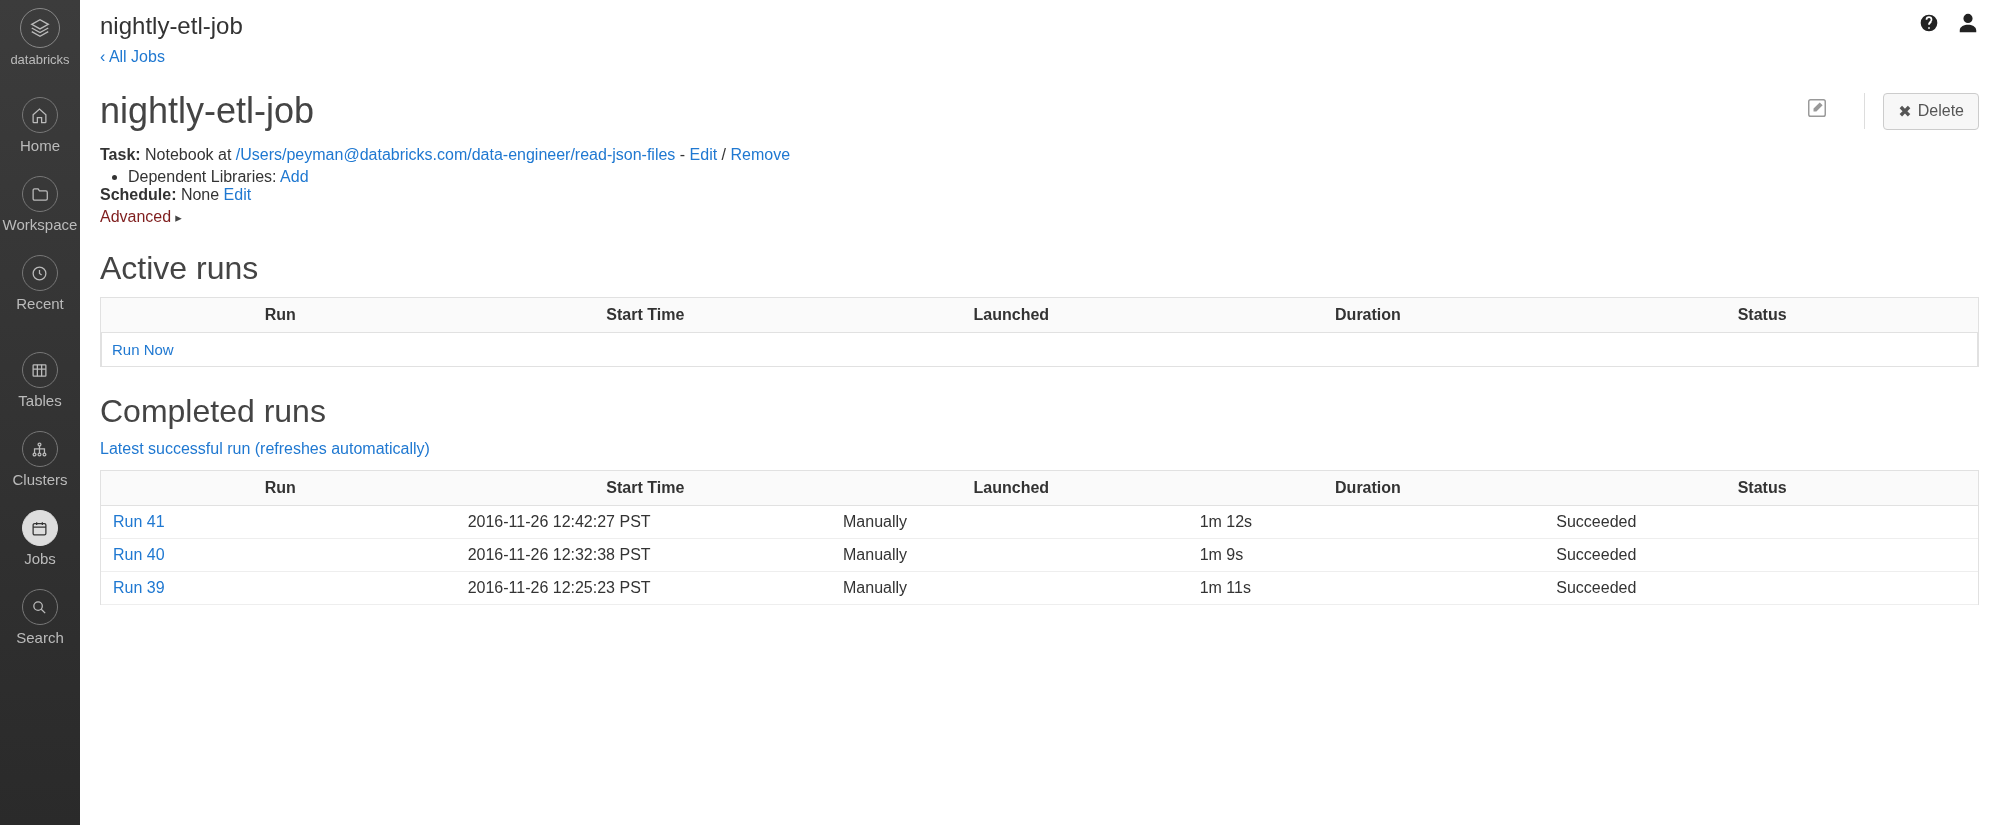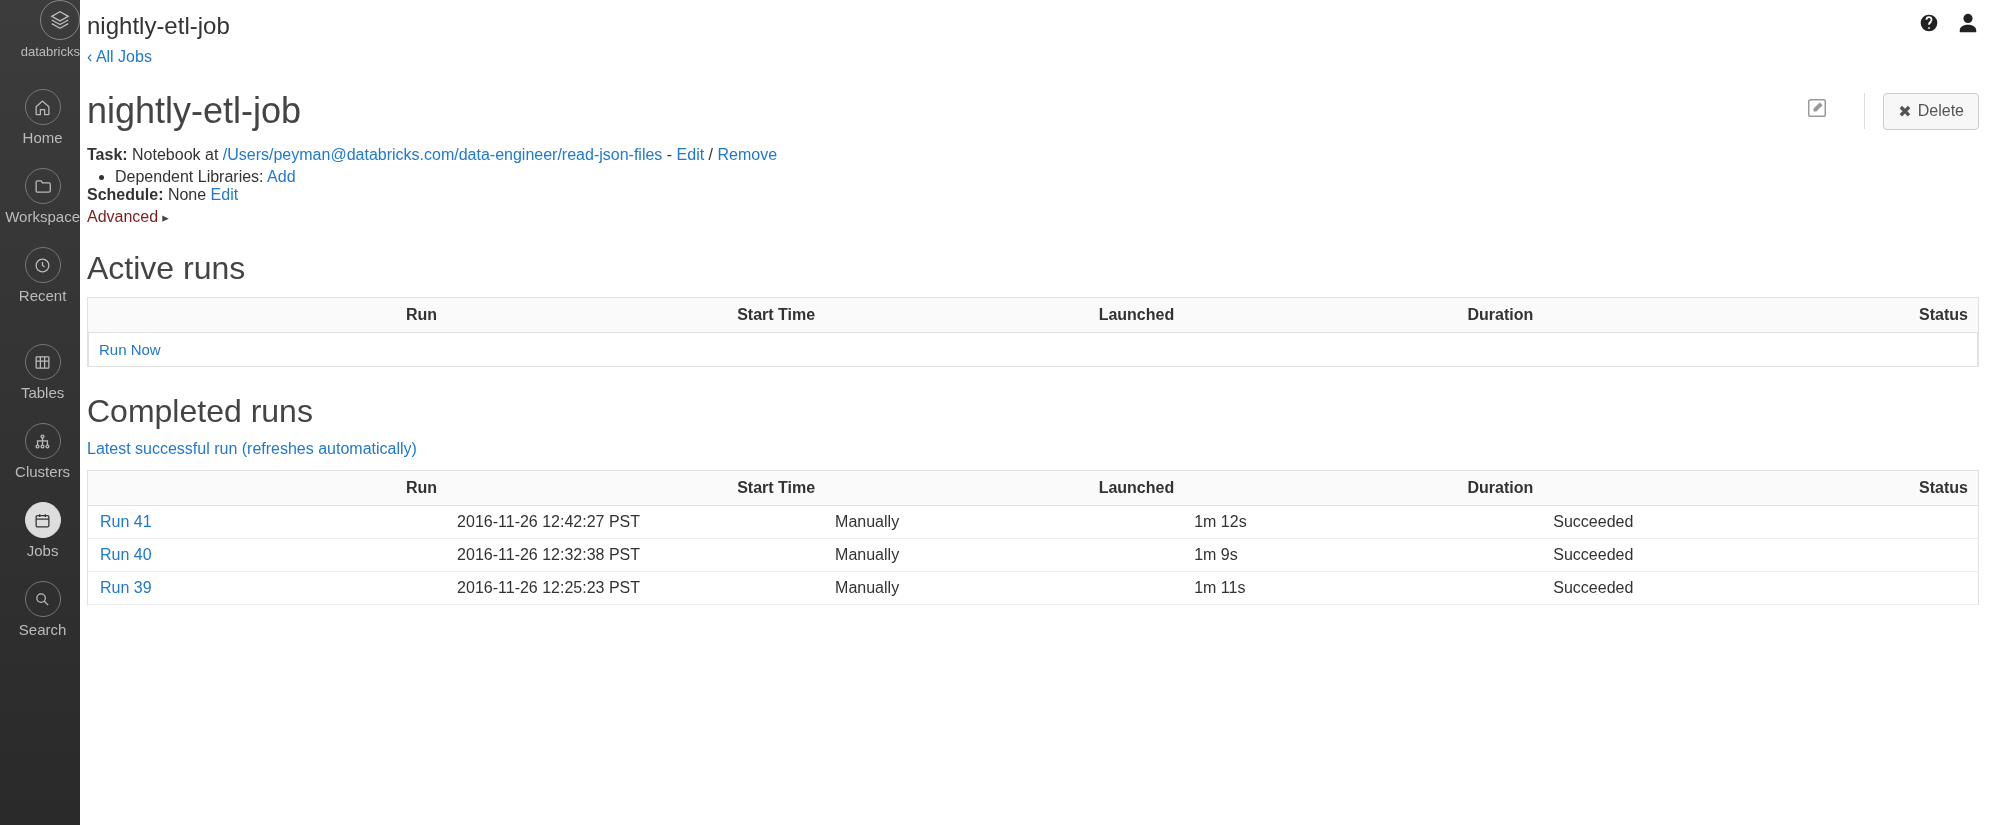--- a/index.html
+++ b/index.html
@@ -1,45 +1,45 @@
 <!DOCTYPE html>
 <html><head>
 <meta charset="utf-8">
 <style>
 *{box-sizing:border-box;margin:0;padding:0}
 html,body{height:100%;font-family:-apple-system,"Helvetica Neue",Helvetica,Arial,sans-serif;font-size:15px;color:#333}
 body{display:flex;width:1999px;height:825px;overflow:hidden;background:#fff}
-.sidebar{width:80px;flex:none;background:linear-gradient(#3c3c3c,#2a2a2a);color:#ccc;display:flex;flex-direction:column;align-items:flex-end;}
+.sidebar{width:80px;flex:none;background:linear-gradient(#3c3c3c,#2a2a2a);color:#ccc;display:flex;flex-direction:column;align-items:center;padding-top:8px}
 .side-logo{width:40px;height:40px;border:1px solid #888;border-radius:50%;display:flex;align-items:center;justify-content:center;margin-bottom:4px}
 .side-brand{font-size:13px;color:#bbb;margin-bottom:22px}
 .side-item{width:100%;display:flex;flex-direction:column;align-items:center;padding:8px 0 14px;cursor:pointer}
 .side-item .ic{width:36px;height:36px;border:1px solid #777;border-radius:50%;display:flex;align-items:center;justify-content:center;margin-bottom:4px;color:#bbb}
 .side-item.active .ic{background:#ddd;color:#333;border-color:#ddd}
 .side-item .lbl{font-size:15px;color:#bbb}
-.main{flex:1;overflow:auto;padding:12px 20px 0 7px;position:relative}
+.main{flex:1;overflow:auto;padding:12px 20px 0 20px;position:relative}
 .topbar{display:flex;align-items:center;justify-content:space-between;margin-bottom:8px}
 .crumb-title{font-size:24px;color:#333;font-weight:400}
 .top-icons{display:flex;gap:18px;align-items:center;color:#333}
 .top-icons span{font-size:22px;cursor:pointer}
 .back-link{color:#1f78d1;font-size:16px;display:inline-block;margin-bottom:24px;cursor:pointer}
 .job-hdr{display:flex;align-items:center;margin-bottom:14px}
 .job-title{font-size:36px;color:#444;font-weight:400;margin-right:auto}
 .edit-ic{color:#999;font-size:22px;cursor:pointer;padding:0 18px}
 .vdiv{width:1px;height:36px;background:#ddd;margin:0 18px}
 .del-btn{border:1px solid #ccc;background:#f7f7f7;border-radius:4px;padding:8px 14px;font-size:16px;color:#555;cursor:pointer;display:flex;align-items:center;gap:6px}
 .meta-line{font-size:16px;color:#333;margin-bottom:4px}
 .meta-line .lbl{font-weight:600}
 .meta-line a{color:#1f78d1;cursor:pointer}
 .meta-sub{margin-left:28px;font-size:16px;color:#333;list-style:disc}
 .meta-sub a{color:#1f78d1;cursor:pointer}
 .adv{font-size:16px;color:#7f1d1d;margin-top:4px;margin-bottom:24px;cursor:pointer}
 .adv::after{content:"▸";font-size:13px;margin-left:4px;color:#444}
 .sec-h{font-size:32px;color:#444;font-weight:400;margin-bottom:10px}
 table{width:100%;border-collapse:collapse;font-size:16px}
-thead th{text-align:right;font-weight:600;border:1px solid #e1e1e1;border-left:none;border-right:none;background:#fafafa;padding:8px 10px;color:#333}
+thead th{text-align:center;font-weight:600;border:1px solid #e1e1e1;border-left:none;border-right:none;background:#fafafa;padding:8px 10px;color:#333}
 tbody td{border-bottom:1px solid #eee;padding:7px 10px}
 tbody td a{color:#1f78d1;cursor:pointer}
 .run-now{padding:8px 10px;border:1px solid #e1e1e1;border-top:none}
 .run-now a{color:#1f78d1;cursor:pointer}
 .sec-gap{height:26px}
 .refresh-link{color:#1f78d1;font-size:16px;cursor:pointer;display:inline-block;margin-bottom:12px}
 .pager{display:flex;justify-content:space-between;font-size:16px;margin-bottom:2px}
 .pager .prev{color:#bbb}
 .pager .next{color:#1f78d1;cursor:pointer}
 thead th:first-child,tbody td:first-child{padding-left:12px}

